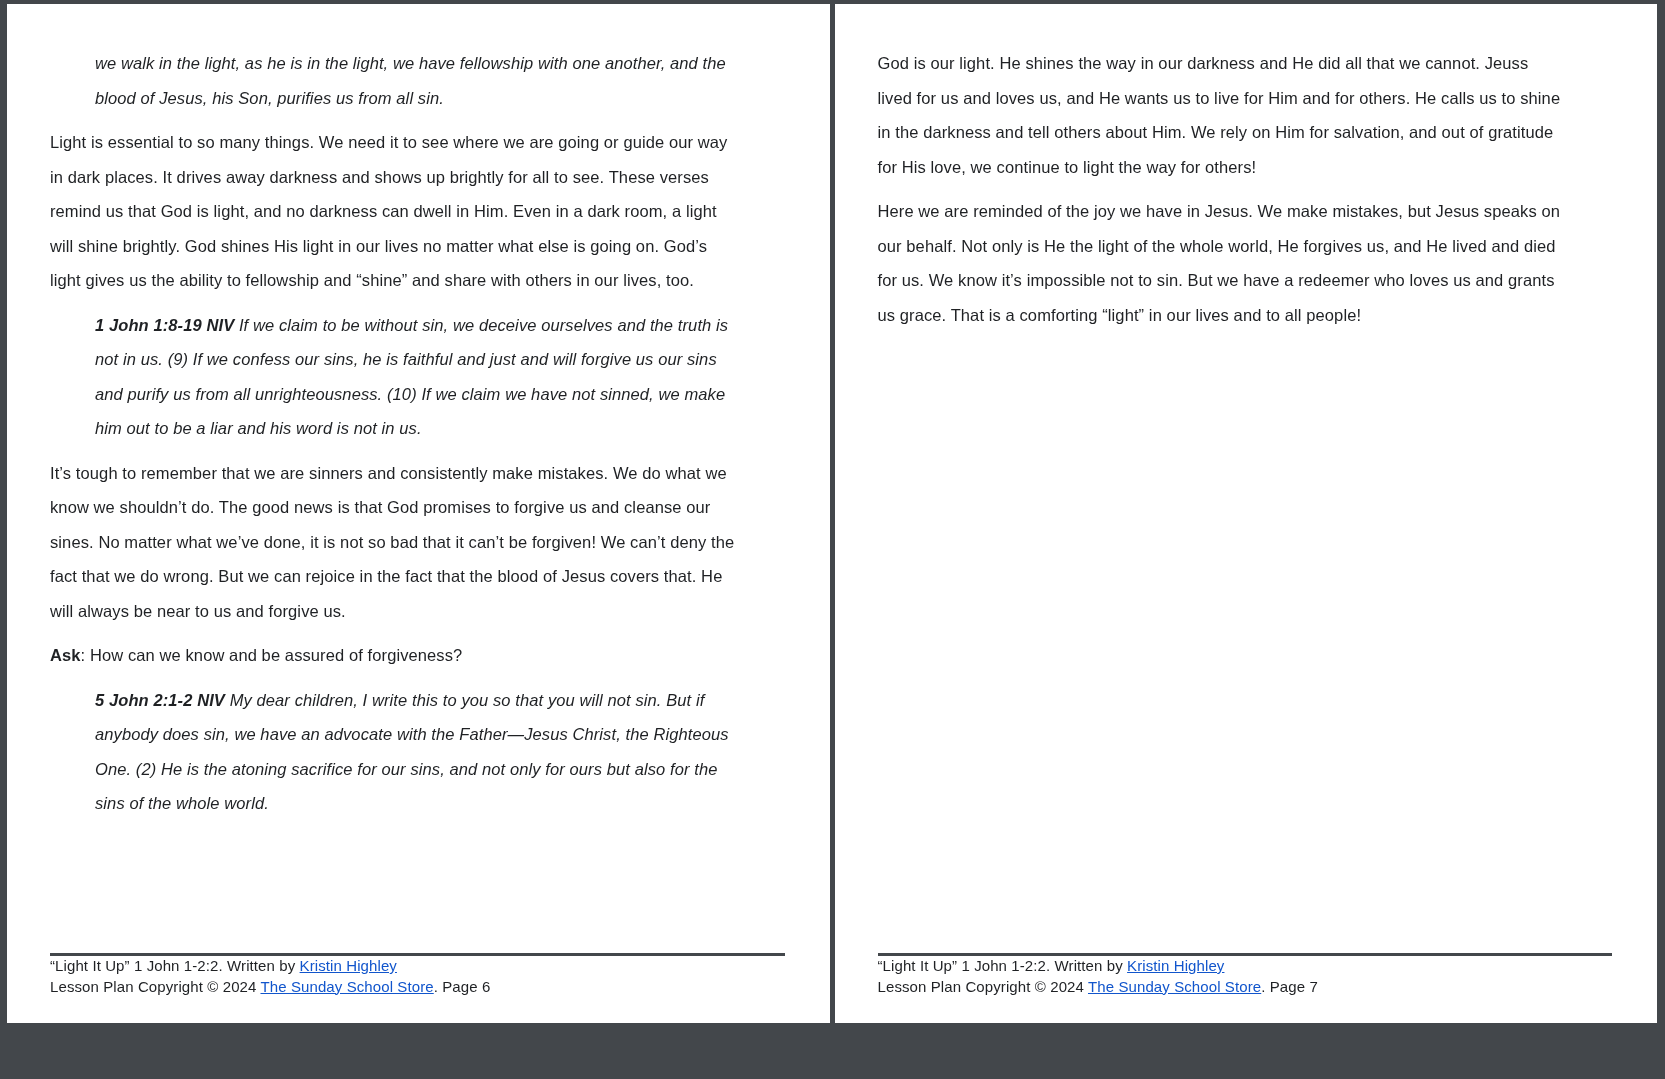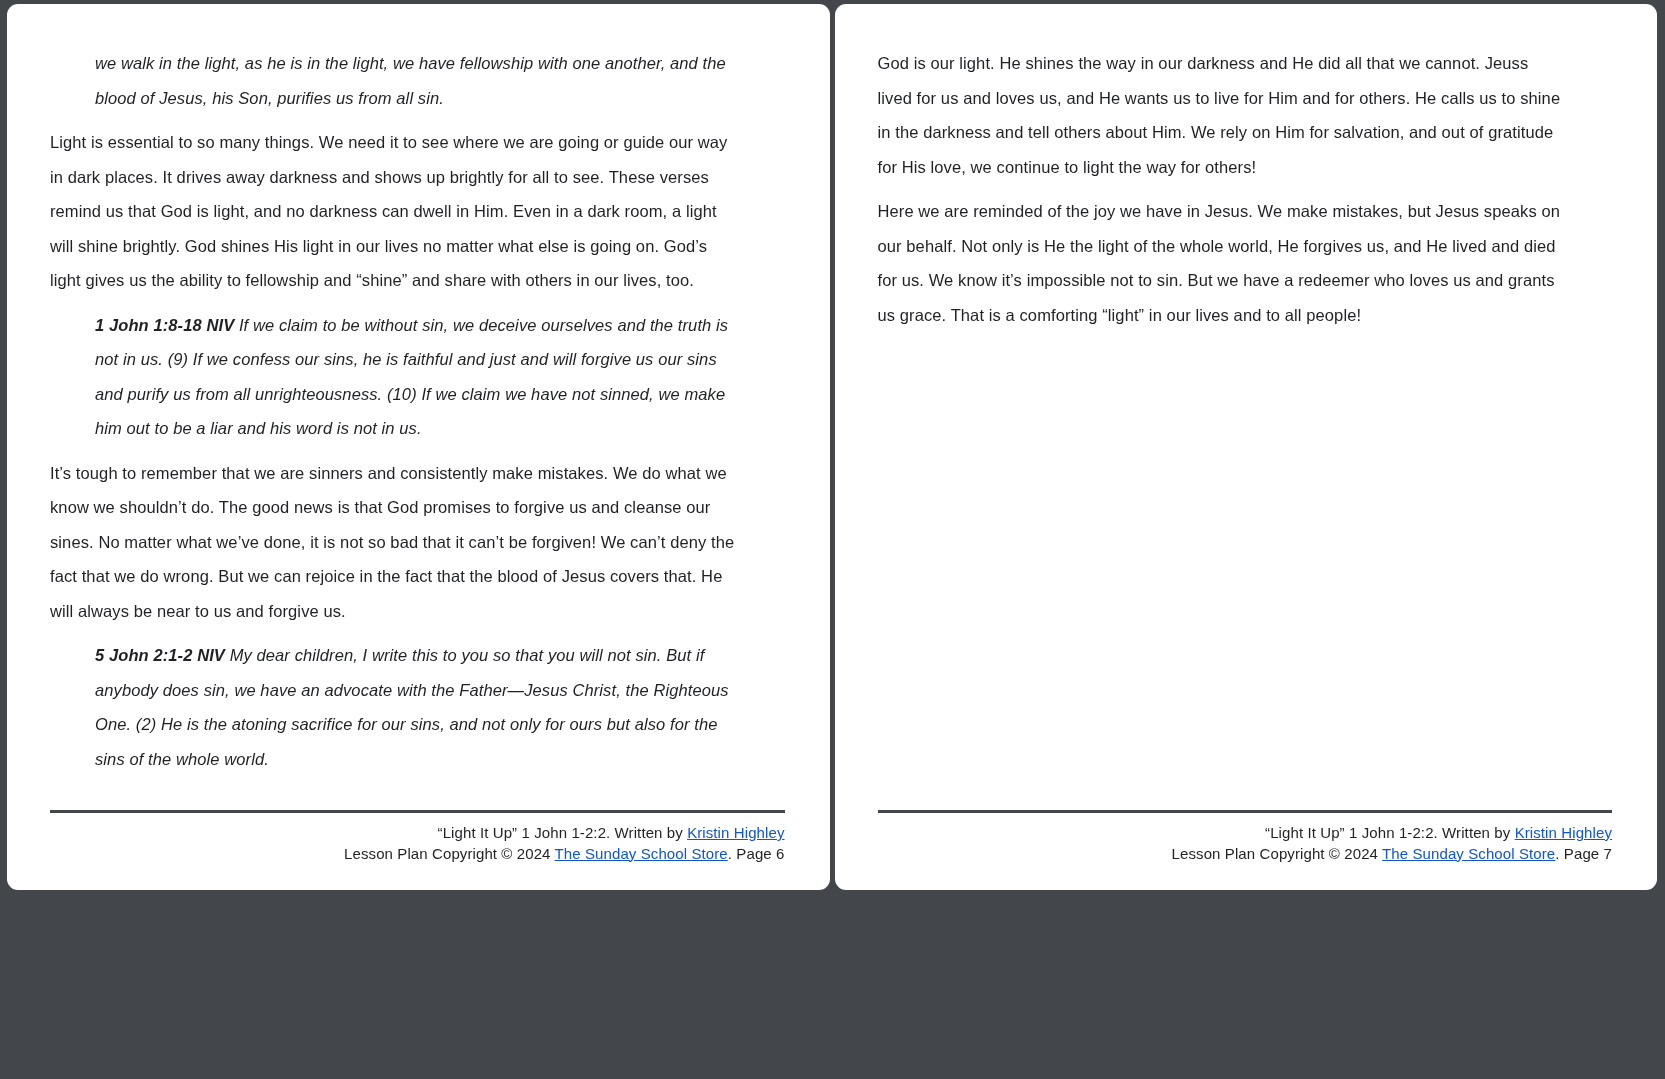--- a/index.html
+++ b/index.html
@@ -17,54 +17,54 @@
   }
   .spread{
     width:1665px;height:1079px;
     display:flex;gap:5px;
     padding:4px 8px 9px 7px;
     background:var(--frame);
   }
   .page{
     background:var(--page);
     flex:1 1 0;
-    height:886px;
+    height:1019px;
     display:flex;flex-direction:column;
     padding:42px 45px 26px 43px;
     overflow:hidden;
     color:var(--text);
     font-size:16.5px;
     line-height:34.5px;
     letter-spacing:0.1px;
-    border-radius:11px;
   }
   .block{margin:0 45px 10px 0;}
   .quote{margin-left:45px;font-style:italic;}
   .block b{font-weight:bold;}
   .page-footer{margin-top:auto;}
   .footer-divider{height:3px;background:var(--frame);}
   .footer-text{
-    padding-top:10px;
-    text-align:right;
+    padding-top:0;
+    text-align:left;
     font-size:15px;
     line-height:20.5px;
     letter-spacing:0.1px;
   }
   .footer-text a{color:var(--link);text-decoration:underline;cursor:pointer;}
 </style>
 </head>
 <body>
 
 <div class="spread">
   <section class="page">
     <div class="page-content">
         <p class="block quote">we walk in the light, as he is in the light, we have fellowship with one another, and the blood of Jesus, his Son, purifies us from all sin.</p>
         <p class="block para">Light is essential to so many things. We need it to see where we are going or guide our way in dark places. It drives away darkness and shows up brightly for all to see. These verses remind us that God is light, and no darkness can dwell in Him. Even in a dark room, a light will shine brightly. God shines His light in our lives no matter what else is going on. God’s light gives us the ability to fellowship and “shine” and share with others in our lives, too.</p>
-        <p class="block quote"><b>1 John 1:8-18 NIV</b>  If we claim to be without sin, we deceive ourselves and the truth is not in us. (9) If we confess our sins, he is faithful and just and will forgive us our sins and purify us from all unrighteousness. (10) If we claim we have not sinned, we make him out to be a liar and his word is not in us.</p>
+        <p class="block quote"><b>1 John 1:8-19 NIV</b>  If we claim to be without sin, we deceive ourselves and the truth is not in us. (9) If we confess our sins, he is faithful and just and will forgive us our sins and purify us from all unrighteousness. (10) If we claim we have not sinned, we make him out to be a liar and his word is not in us.</p>
         <p class="block para">It’s tough to remember that we are sinners and consistently make mistakes. We do what we know we shouldn’t do. The good news is that God promises to forgive us and cleanse our sines. No matter what we’ve done, it is not so bad that it can’t be forgiven! We can’t deny the fact that we do wrong. But we can rejoice in the fact that the blood of Jesus covers that. He will always be near to us and forgive us.</p>
+        <p class="block para"><b>Ask</b>: How can we know and be assured of forgiveness?</p>
         <p class="block quote"><b>5 John 2:1-2 NIV</b> My dear children, I write this to you so that you will not sin. But if anybody does sin, we have an advocate with the Father—Jesus Christ, the Righteous One. (2) He is the atoning sacrifice for our sins, and not only for ours but also for the sins of the whole world.</p>
       </div>
     <div class="page-footer">
       <div class="footer-divider"></div>
       <div class="footer-text">
         <div>“Light It Up” 1 John 1-2:2.  Written by <a href="#">Kristin Highley</a></div>
         <div>Lesson Plan Copyright © 2024 <a href="#">The Sunday School Store</a>. Page 6</div>
       </div>
     </div>
   </section>

